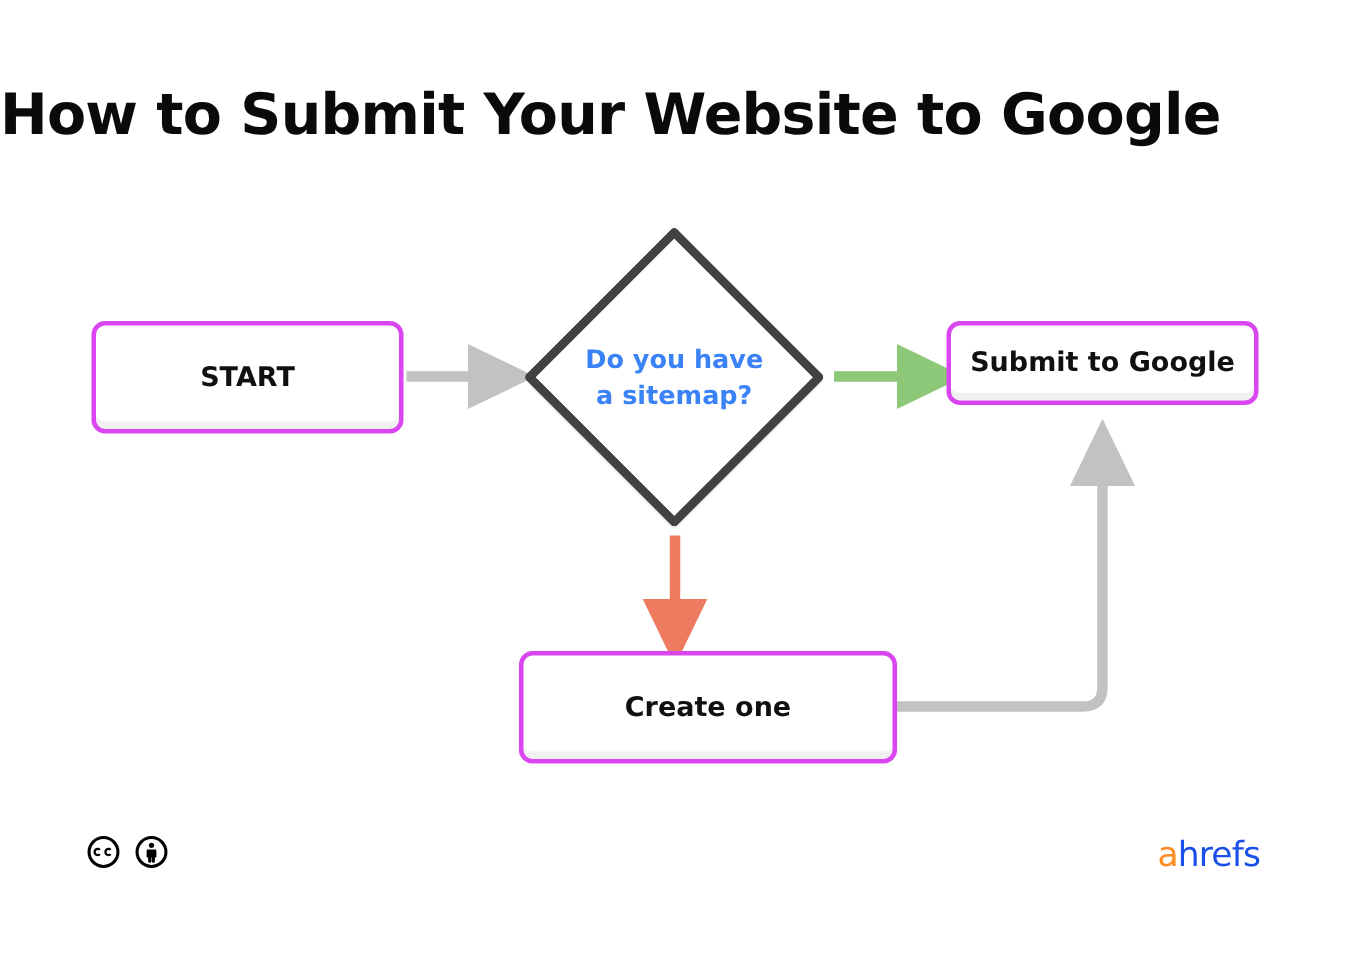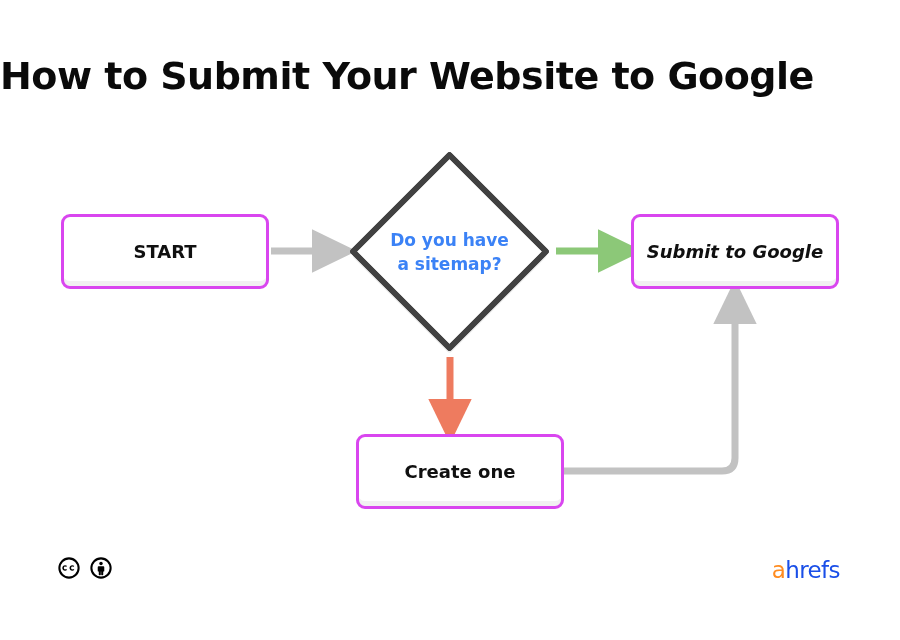--- a/index.html
+++ b/index.html
@@ -50,22 +50,22 @@
     font-family: "DejaVu Sans", sans-serif;
     font-weight: bold;
     font-size: 18px;
     line-height: 22px;
     color: #101010;
     text-align: center;
     white-space: nowrap;
   }
 
   #node-start      { left: 61px;  top: 214px; width: 208px; height: 75px; }
-  #node-submit     { left: 631px; top: 214px; width: 208px; height: 75px; font-style: italic; }
-  #node-create-one { left: 356px; top: 434px; width: 208px; height: 75px; }
+  #node-submit     { left: 631px; top: 214px; width: 208px; height: 56px; }
+  #node-create-one { left: 346px; top: 434px; width: 252px; height: 75px; }
 
   
   #node-decision {
     position: absolute;
     left: 345px;
     top: 147px;
     width: 209px;
     height: 209px;
   }
   #node-decision svg {

